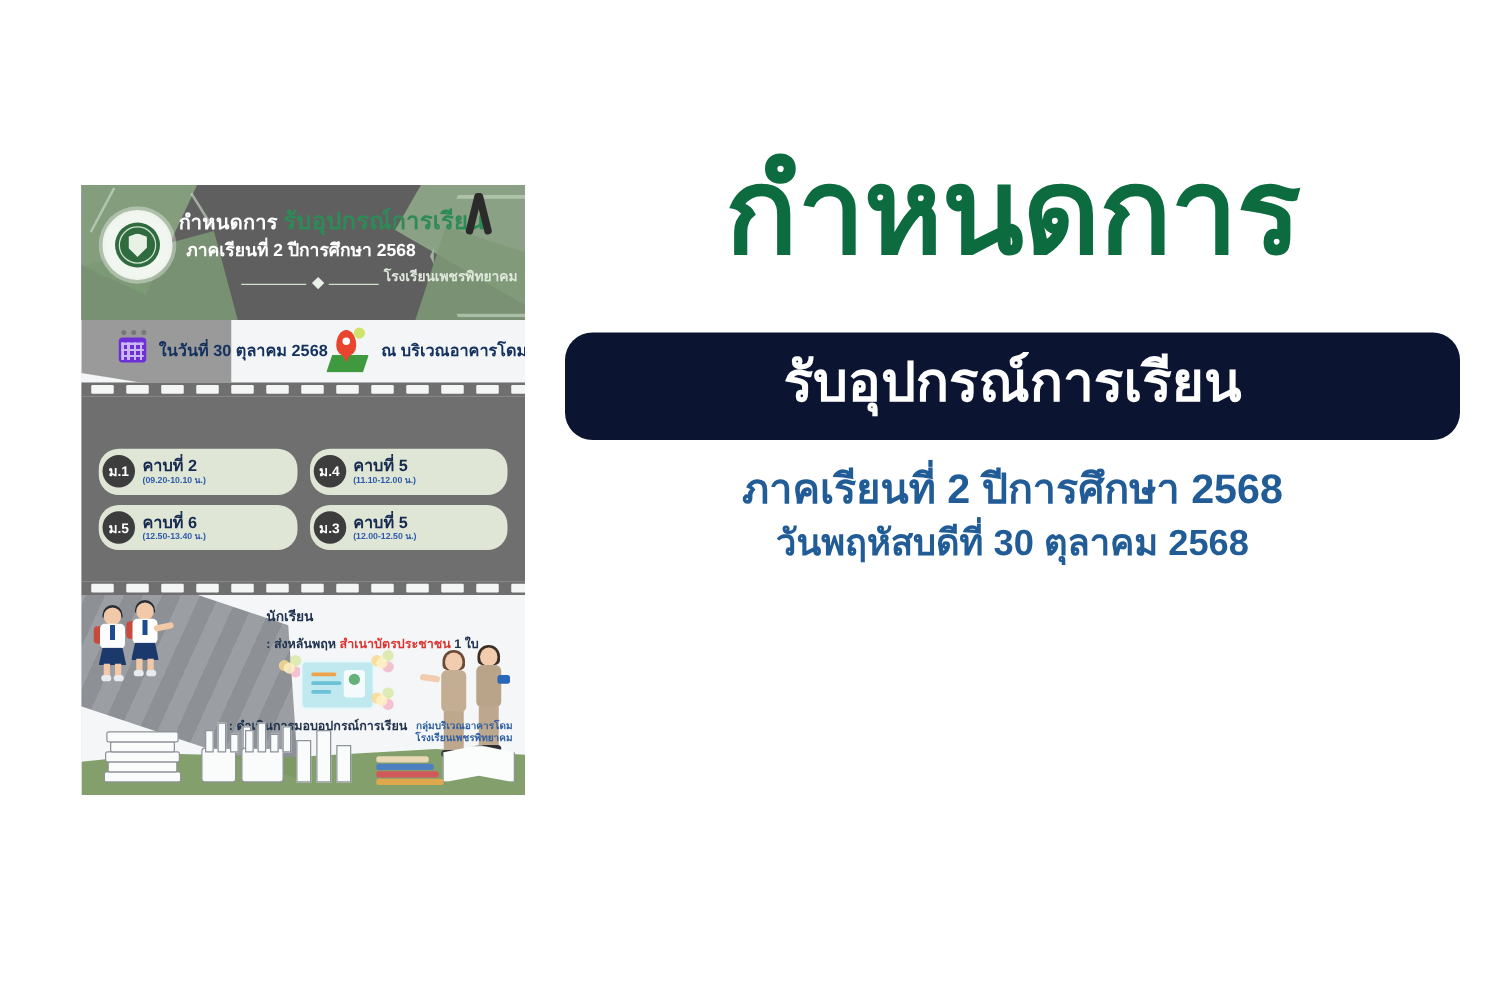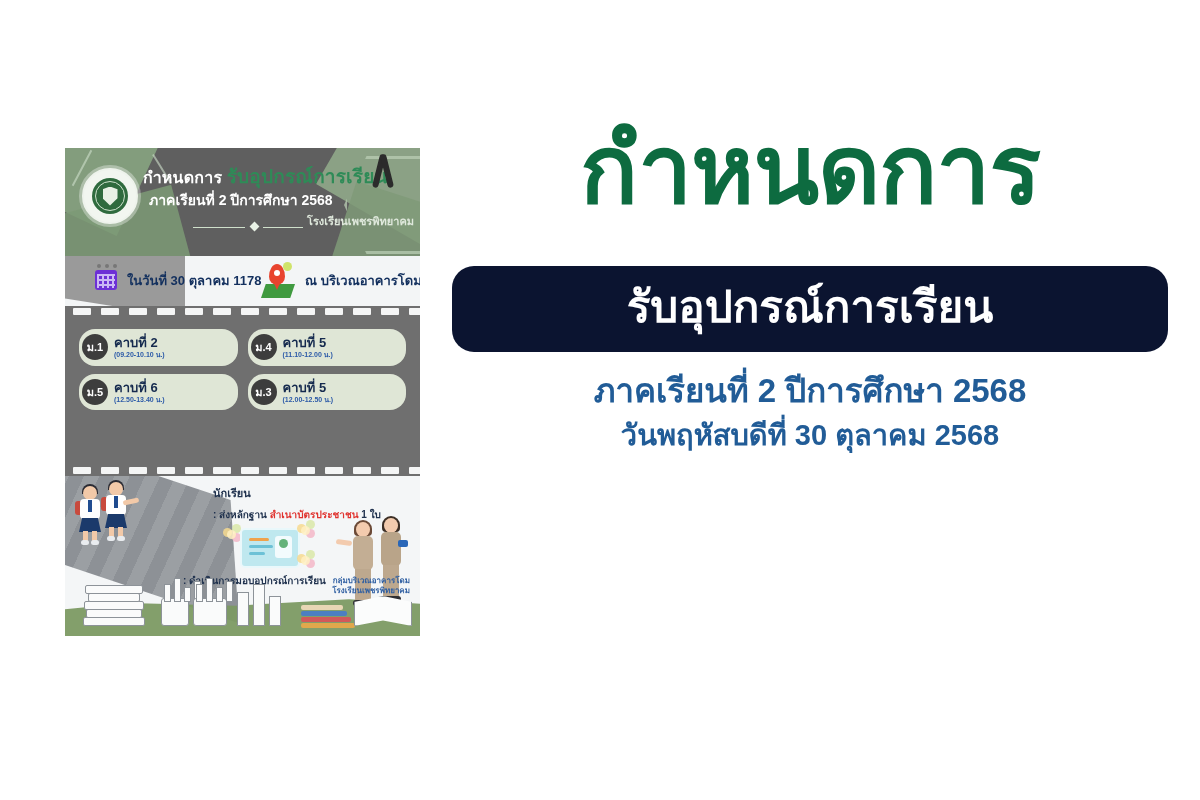--- a/index.html
+++ b/index.html
@@ -168,20 +168,21 @@
     background: #6f6f6f;
     padding: 12px 14px 10px;
     box-sizing: border-box;
   }
   .sched-grid {
     display: grid;
     grid-template-columns: 1fr 1fr;
     grid-template-rows: repeat(3, 1fr);
     gap: 8px 10px;
     height: 100%;
+    margin-top: 30px;
   }
   .sched-item {
     background: #dfe6d6;
     border-radius: 16px;
     display: flex; align-items: center;
     padding: 2px 8px 2px 3px;
     box-sizing: border-box;
   }
   .grade-badge {
     flex: 0 0 auto;
@@ -369,21 +370,21 @@
   </div>
 
   <div class="poster-band">
     <div class="band-skew"></div>
     <div class="cal-dots">
         <i></i>
         <i></i>
         <i></i>
       </div>
     <div class="cal-icon"></div>
-    <div class="band-date">ในวันที่ 30 ตุลาคม 1178</div>
+    <div class="band-date">ในวันที่ 30 ตุลาคม 2568</div>
     <div class="pin-icon">
       <div class="pin-base"></div>
       <div class="pin-bud"></div>
       <div class="pin-drop"></div>
     </div>
     <div class="band-place">ณ บริเวณอาคารโดมฯ</div>
   </div>
 
   <div class="perf">
     <i></i>
@@ -485,21 +486,21 @@
         <div class="legL"></div>
           <div class="legR"></div>
           <div class="shoeL"></div>
           <div class="shoeR"></div>
       </div>
     </div>
 
     <div class="note-block">
       <div class="note-title">นักเรียน</div>
       <div class="note-line">
-        <span>: ส่งหลักฐาน </span><span class="hl">สำเนาบัตรประชาชน</span><span> 1 ใบ</span>
+        <span>: ส่งหลันพฤห </span><span class="hl">สำเนาบัตรประชาชน</span><span> 1 ใบ</span>
       </div>
     </div>
 
     <div class="flower fl1">
         <span class="a"></span>
         <span class="b"></span>
         <span class="c"></span>
         <span class="d"></span>
       </div>
     <div class="id-card">

